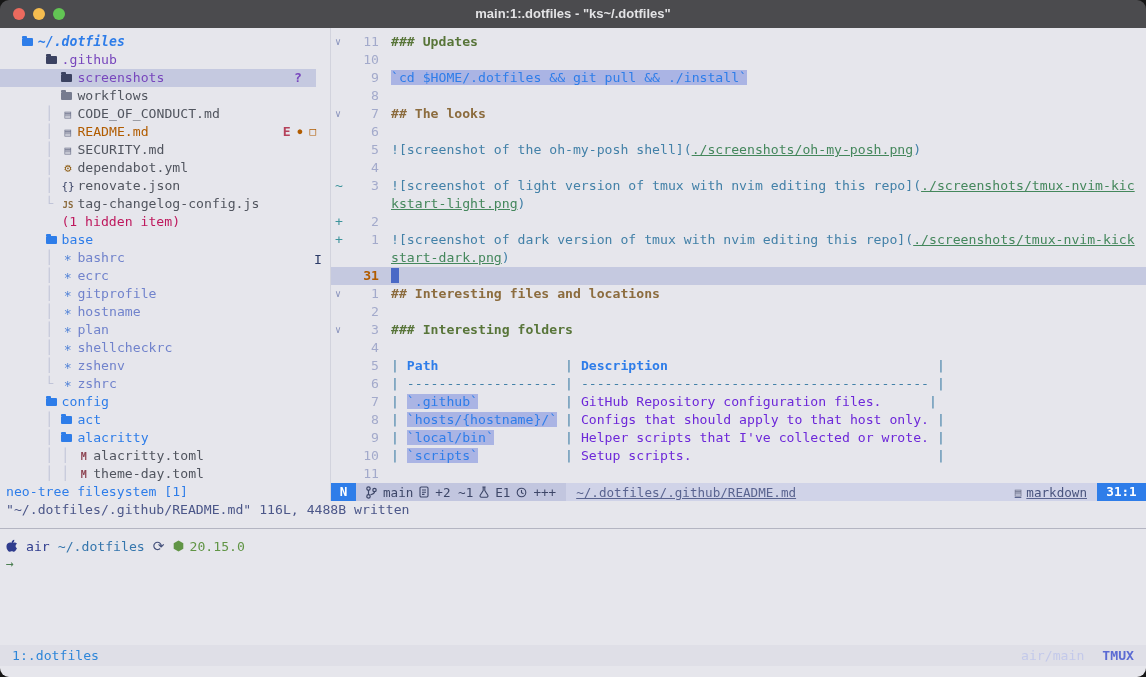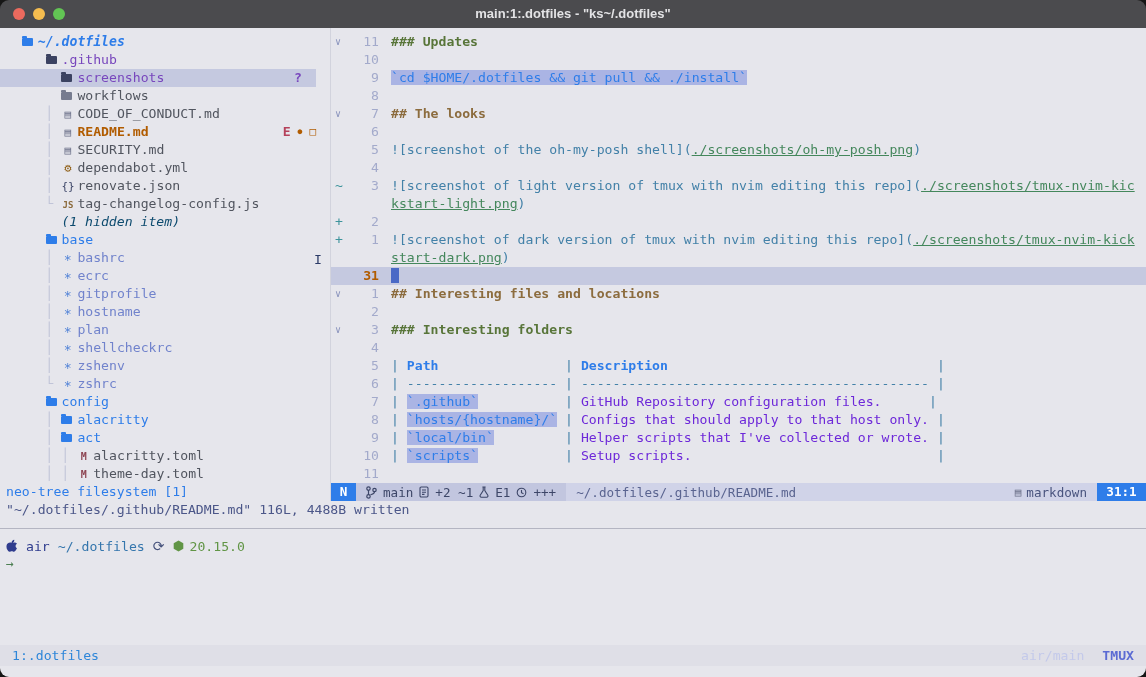--- a/index.html
+++ b/index.html
@@ -22,22 +22,22 @@
   .trow.sel{background:var(--cursorline);width:316px;}
   .pre{color:var(--faint);}
   .ico{display:inline-block;width:13px;margin-right:3px;text-align:center;}
   .i-folder{display:inline-block;width:11px;height:8px;margin-right:5px;border-radius:1px;position:relative;}
   .i-folder::before{content:'';position:absolute;top:-2px;left:0;width:5px;height:2px;border-radius:1px 1px 0 0;background:inherit;}
   .fc-blue{background:var(--accent);} .fc-dark{background:#3b4261;} .fc-gray{background:#767b8f;}
   .i-md{font-size:11px;color:#6b7089;} .i-gear{font-size:12px;color:#8f5e15;}
   .i-json{font-size:11px;color:#3d4668;} .i-js{font-size:9px;color:#8c6c3e;font-weight:bold;}
   .i-star{color:#4a7dd6;} .i-toml{font-size:10px;color:#8c4351;font-weight:bold;}
   .lab.root{color:var(--accent);font-weight:bold;font-style:italic;}
-  .lab.purple{color:var(--purple);} .lab.gray{color:#51555f;} .lab.orange{color:var(--orange);font-weight:bold;}
-  .lab.blue{color:var(--accent);} .lab.star{color:#7183cc;} .lab.hidden{color:#0c4a6e;font-style:italic;}
+  .lab.purple{color:var(--purple);} .lab.gray{color:#51555f;} .lab.orange{color:var(--orange);}
+  .lab.blue{color:var(--accent);} .lab.star{color:#7183cc;} .lab.hidden{color:#be185d;}
   .badges{position:absolute;right:14px;top:0;height:18px;display:flex;gap:7px;align-items:center;}
   .bg-purple{color:var(--purple);font-weight:bold;} .bg-red{color:#b5415a;font-weight:bold;}
   .bg-orange{color:var(--orange);} .b-sm{font-size:8px;} .b-md{font-size:11px;}
   .ibeam{position:absolute;left:314px;top:223px;height:18px;line-height:18px;color:#2b3a67;}
   .ntstatus{position:absolute;left:6px;top:455px;height:18px;line-height:18px;color:var(--accent);}
   
   .editor{position:absolute;left:331px;top:5px;right:0;}
   .eline{display:flex;height:18px;line-height:18px;white-space:pre;overflow:hidden;}
   .eline.cur{background:var(--cursorline);}
   .gmark{width:18px;padding-left:4px;box-sizing:content-box;}
@@ -48,21 +48,21 @@
   .s-h3{color:var(--greenh);font-weight:bold;} .s-h2{color:var(--yellowh);font-weight:bold;}
   .s-code{background:var(--codebg);color:var(--accent);}
   .s-md{color:var(--teal);} .s-tp{color:var(--teal);} .s-dash{color:var(--teal);}
   .s-url{color:var(--link);text-decoration:underline;}
   .s-th{color:var(--accent);font-weight:bold;} .s-td{color:#6d28d9;}
   .s-cursor{display:inline-block;width:8px;height:15px;background:#4a69c6;vertical-align:middle;margin-top:-2px;}
   
   .lualine{position:absolute;left:331px;right:0;top:455px;height:18px;display:flex;font-size:12.6px;}
   .ll-mode{width:25px;background:var(--accent);color:#fff;font-weight:bold;text-align:center;line-height:18px;}
   .ll-left{display:flex;align-items:center;gap:6px;padding:0 10px;background:var(--seg1bg);color:var(--seg1fg);}
-  .ll-mid{flex:1;display:flex;align-items:center;background:var(--seg2bg);color:var(--seg2fg);padding:0 10px;gap:6px;min-width:0;}
+  .ll-mid{flex:1;display:flex;align-items:center;background:var(--seg2bg);color:var(--seg2fg);padding:0 10px;gap:6px;min-width:0;text-decoration:underline;}
   .ll-file{flex:1;overflow:hidden;}
   .ll-ft{display:flex;gap:5px;color:#49547e;align-items:center;}
   .ll-ft .i-md{color:#6b7089;}
   .ll-pos{width:49px;background:var(--accent);color:#fff;font-weight:bold;text-align:center;line-height:18px;}
   .llicon{flex:none;}
   
   .msgline{position:absolute;left:6px;top:473px;height:18px;line-height:18px;color:#4c5789;}
   .panesep{position:absolute;left:0;right:0;top:500px;height:1px;background:#b4b5c2;}
   .prompt1{position:absolute;left:6px;top:509px;height:18px;display:flex;align-items:center;gap:8px;}
   .p-user{color:#2f3c8e;} .p-cwd{color:#3576ad;} .p-refresh{color:#44507a;font-size:14px;}
@@ -105,22 +105,22 @@
         <div class="trow"><span class="pre">     </span><span class="i-folder fc-blue"></span><span class="lab blue">base</span></div>
         <div class="trow"><span class="pre">     │ </span><span class="ico i-star">∗</span><span class="lab star">bashrc</span></div>
         <div class="trow"><span class="pre">     │ </span><span class="ico i-star">∗</span><span class="lab star">ecrc</span></div>
         <div class="trow"><span class="pre">     │ </span><span class="ico i-star">∗</span><span class="lab star">gitprofile</span></div>
         <div class="trow"><span class="pre">     │ </span><span class="ico i-star">∗</span><span class="lab star">hostname</span></div>
         <div class="trow"><span class="pre">     │ </span><span class="ico i-star">∗</span><span class="lab star">plan</span></div>
         <div class="trow"><span class="pre">     │ </span><span class="ico i-star">∗</span><span class="lab star">shellcheckrc</span></div>
         <div class="trow"><span class="pre">     │ </span><span class="ico i-star">∗</span><span class="lab star">zshenv</span></div>
         <div class="trow"><span class="pre">     └ </span><span class="ico i-star">∗</span><span class="lab star">zshrc</span></div>
         <div class="trow"><span class="pre">     </span><span class="i-folder fc-blue"></span><span class="lab blue">config</span></div>
+        <div class="trow"><span class="pre">     │ </span><span class="i-folder fc-blue"></span><span class="lab blue">act</span></div>
         <div class="trow"><span class="pre">     │ </span><span class="i-folder fc-blue"></span><span class="lab blue">alacritty</span></div>
-        <div class="trow"><span class="pre">     │ </span><span class="i-folder fc-blue"></span><span class="lab blue">act</span></div>
         <div class="trow"><span class="pre">     │ │ </span><span class="ico i-toml">M</span><span class="lab gray">alacritty.toml</span></div>
         <div class="trow"><span class="pre">     │ │ </span><span class="ico i-toml">M</span><span class="lab gray">theme-day.toml</span></div>
       </div>
     <span class="ibeam">I</span>
     <div class="ntstatus">neo-tree filesystem [1]</div>
 
     <div class="editor">
         <div class="eline"><span class="gmark gfold">∨</span><span class="gnum">11</span><span class="gtext"><span class="s-h3">### Updates</span></span></div>
         <div class="eline"><span class="gmark gsign"></span><span class="gnum">10</span><span class="gtext"></span></div>
         <div class="eline"><span class="gmark gsign"></span><span class="gnum">9</span><span class="gtext"><span class="s-code">`cd $HOME/.dotfiles &amp;&amp; git pull &amp;&amp; ./install`</span></span></div>

